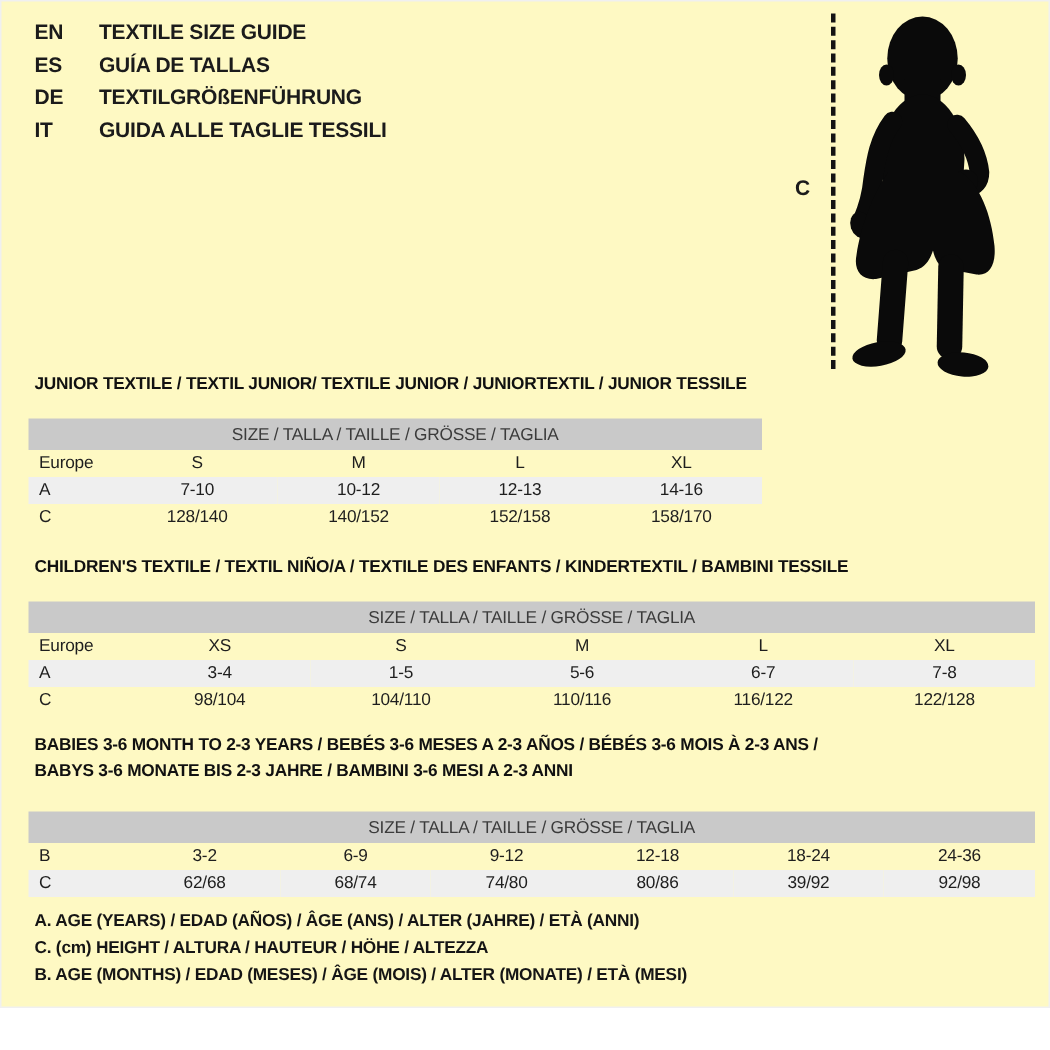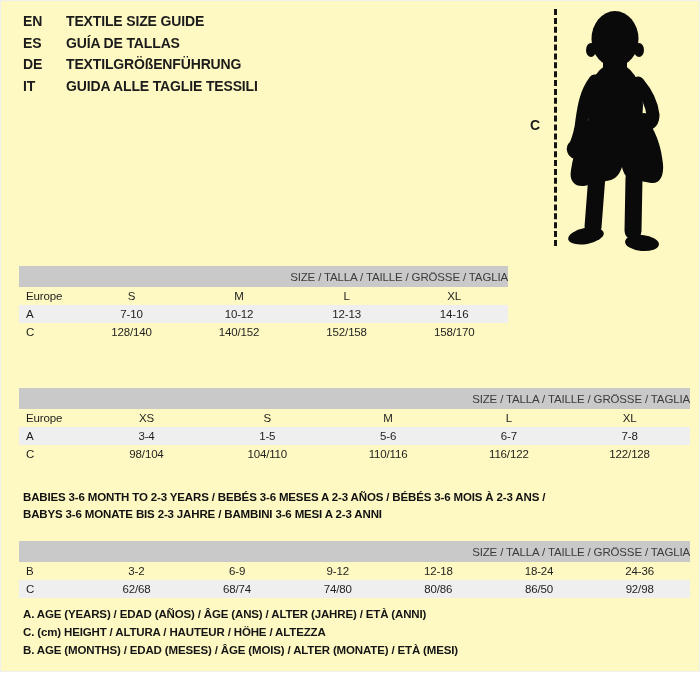--- a/index.html
+++ b/index.html
@@ -21,21 +21,21 @@
   .sec{position:absolute;left:18px;}
   .sec1{top:249px;width:489px;}
   .sec2{top:371px;width:671px;}
   .sec3{top:490px;width:671px;}
   .sec-title{margin-left:4px;font-weight:bold;font-size:11.5px;line-height:13px;color:#111;}
   .sec3 .sec-title{line-height:17px;margin-top:-2px;}
   .sec1 .size-table,.sec2 .size-table{margin-top:16px;}
   .sec3 .size-table{margin-top:18px;}
   table.size-table{width:100%;border-collapse:collapse;table-layout:fixed;font-size:11.5px;}
   .size-head{
-    background:#c9c9c9;color:#3b3b3b;font-weight:normal;text-align:right;
+    background:#c9c9c9;color:#3b3b3b;font-weight:normal;text-align:center;
     height:21px;padding:0 0 0 0;font-size:11.5px;
   }
   .size-table td{height:18px;padding:0;text-align:center;color:#1e1e1e;}
   .size-table td.row-label{text-align:left;padding-left:7px;}
   .size-table tr.shaded{background:#efefef;}
   .sec1 col.c0{width:12%;}
   .sec2 col.c0,.sec3 col.c0{width:10%;}
   
   .footnotes{position:absolute;left:22px;top:604px;}
   .footnote{font-weight:bold;font-size:11.5px;line-height:18px;color:#151515;}
@@ -82,20 +82,23 @@
                C65 175 62 169 61 164 C59 170 56 175 50 177 L23 183 C13 184 8 177 10 167
                C13 147 21 126 31 112 Z"></path>
       <path d="M36 172 L32 224" fill="none" stroke="#0a0a0a" stroke-width="17" stroke-linecap="round"></path>
       <path d="M73 175 L72 228" fill="none" stroke="#0a0a0a" stroke-width="17" stroke-linecap="round"></path>
       <ellipse cx="25" cy="233" rx="18" ry="8" transform="rotate(-10 25 233)"></ellipse>
       <ellipse cx="81" cy="240" rx="17" ry="8" transform="rotate(5 81 240)"></ellipse>
     </g>
   </svg>
 
   <section class="sec sec1">
+      <div class="sec-title">
+        <div class="title-line">JUNIOR TEXTILE / TEXTIL JUNIOR/ TEXTILE JUNIOR / JUNIORTEXTIL / JUNIOR TESSILE</div>
+      </div>
       <table class="size-table">
         <colgroup>
           <col class="c0">
           <col class="c1">
           <col class="c2">
           <col class="c3">
           <col class="c4">
         </colgroup>
         <thead>
           <tr>
@@ -121,20 +124,23 @@
             <td class="row-label">C</td>
             <td class="cell">128/140</td>
             <td class="cell">140/152</td>
             <td class="cell">152/158</td>
             <td class="cell">158/170</td>
           </tr>
         </tbody>
       </table>
     </section>
   <section class="sec sec2">
+      <div class="sec-title">
+        <div class="title-line">CHILDREN'S TEXTILE / TEXTIL NIÑO/A / TEXTILE DES ENFANTS / KINDERTEXTIL / BAMBINI TESSILE</div>
+      </div>
       <table class="size-table">
         <colgroup>
           <col class="c0">
           <col class="c1">
           <col class="c2">
           <col class="c3">
           <col class="c4">
           <col class="c5">
         </colgroup>
         <thead>
@@ -199,21 +205,21 @@
             <td class="cell">12-18</td>
             <td class="cell">18-24</td>
             <td class="cell">24-36</td>
           </tr>
           <tr class="shaded">
             <td class="row-label">C</td>
             <td class="cell">62/68</td>
             <td class="cell">68/74</td>
             <td class="cell">74/80</td>
             <td class="cell">80/86</td>
-            <td class="cell">86/50</td>
+            <td class="cell">39/92</td>
             <td class="cell">92/98</td>
           </tr>
         </tbody>
       </table>
     </section>
 
   <div class="footnotes">
       <div class="footnote">A. AGE (YEARS) / EDAD (AÑOS) / ÂGE (ANS) / ALTER (JAHRE) / ETÀ (ANNI)</div>
       <div class="footnote">C. (cm) HEIGHT / ALTURA / HAUTEUR / HÖHE / ALTEZZA</div>
       <div class="footnote">B. AGE (MONTHS) / EDAD (MESES) / ÂGE (MOIS) / ALTER (MONATE) / ETÀ (MESI)</div>

